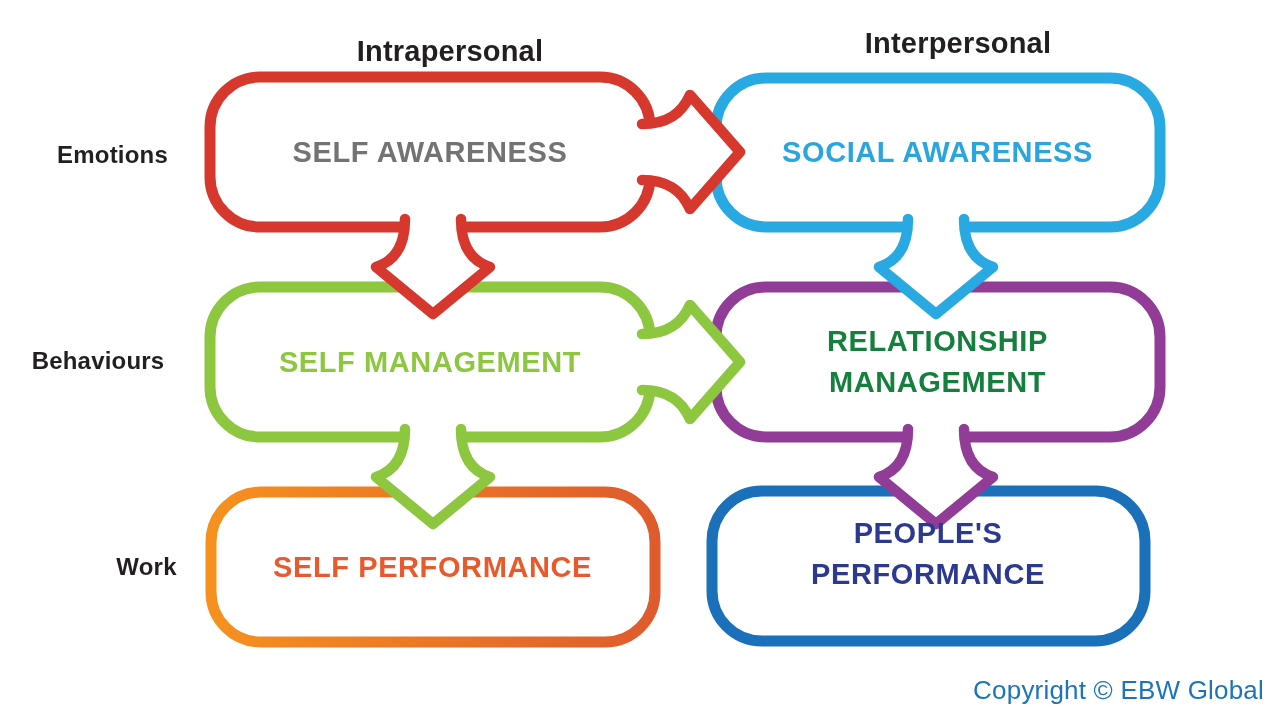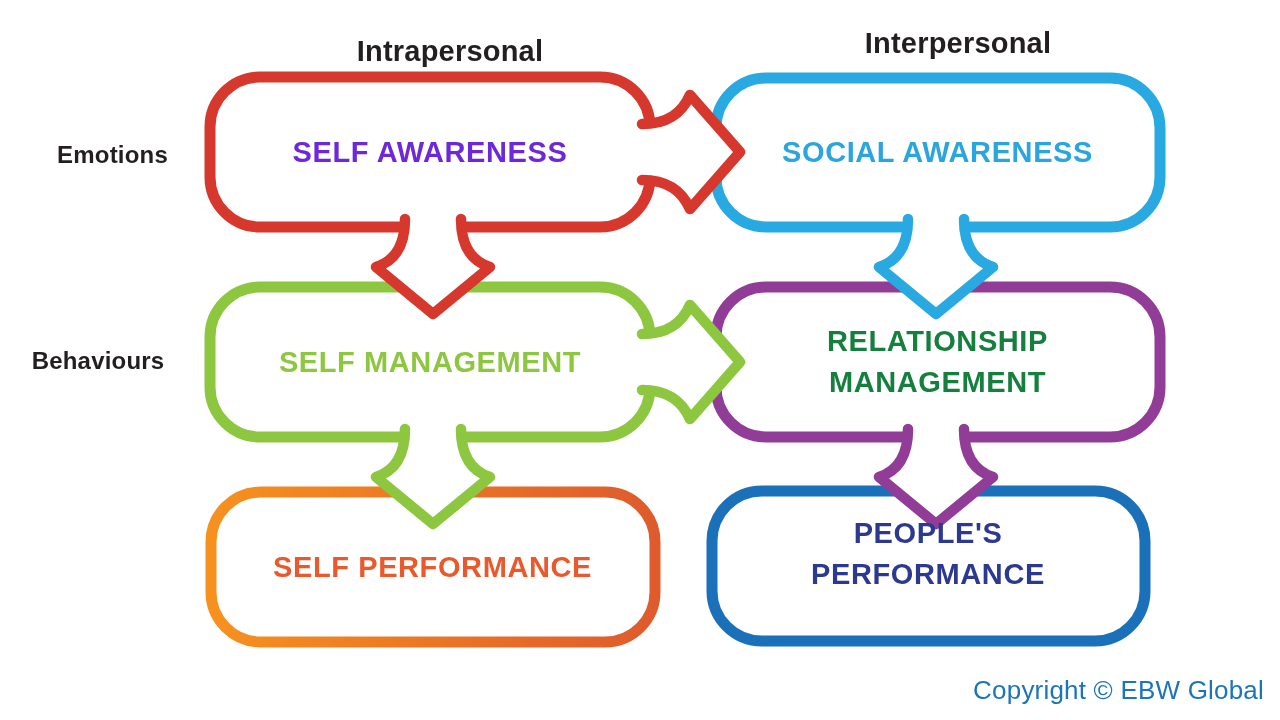--- a/index.html
+++ b/index.html
@@ -51,23 +51,24 @@
     <path d="M 642 334 C 668 334 682 323 690 305 L 740 362 L 690 419 C 682 401 668 390 642 390" fill="#ffffff" stroke-width="10.5" stroke-linejoin="round" stroke-linecap="round" stroke="#8DC63F"></path>
     <path d="M 405 429 C 405 455 395 471 376 477 L 433 524 L 490 477 C 471 471 461 455 461 429" fill="#ffffff" stroke-width="10.5" stroke-linejoin="round" stroke-linecap="round" stroke="#8DC63F"></path>
     <path d="M 908 429 C 908 455 898 471 879 477 L 936 524 L 993 477 C 974 471 964 455 964 429" fill="#ffffff" stroke-width="10.5" stroke-linejoin="round" stroke-linecap="round" stroke="#913D97"></path>
   </svg>
 
   <div class="txt col-header" style="left: 290px; top: 27px; color: rgb(35, 31, 32); margin-top: 8px;">Intrapersonal</div>
   <div class="txt col-header" style="left: 798px; top: 27px; color: rgb(35, 31, 32); text-align: center;">Interpersonal</div>
 
   <div class="txt row-label" style="left: 30px; top: 141px; width: 165px; color: rgb(35, 31, 32);">Emotions</div>
   <div class="txt row-label" style="left: 8px; top: 347px; width: 180px; color: rgb(35, 31, 32);">Behaviours</div>
+  <div class="txt row-label" style="left: 64px; top: 553px; width: 165px; color: rgb(35, 31, 32);">Work</div>
 
   <div class="txt box-label" style="left:205px;top:72px;width:450px;height:160px;">
-    <span style="color: #6d28d9;">SELF AWARENESS</span>
+    <span style="color: #737373;">SELF AWARENESS</span>
   </div>
   <div class="txt box-label" style="left:710px;top:72px;width:455px;height:160px;">
     <span style="color: rgb(42, 165, 222);">SOCIAL AWARENESS</span>
   </div>
   <div class="txt box-label" style="left:205px;top:282px;width:450px;height:160px;">
     <span style="color: rgb(141, 198, 63);">SELF MANAGEMENT</span>
   </div>
   <div class="txt box-label" style="left:710px;top:282px;width:455px;height:160px;">
     <span style="color: #15803d;">RELATIONSHIP MANAGEMENT</span>
   </div>

